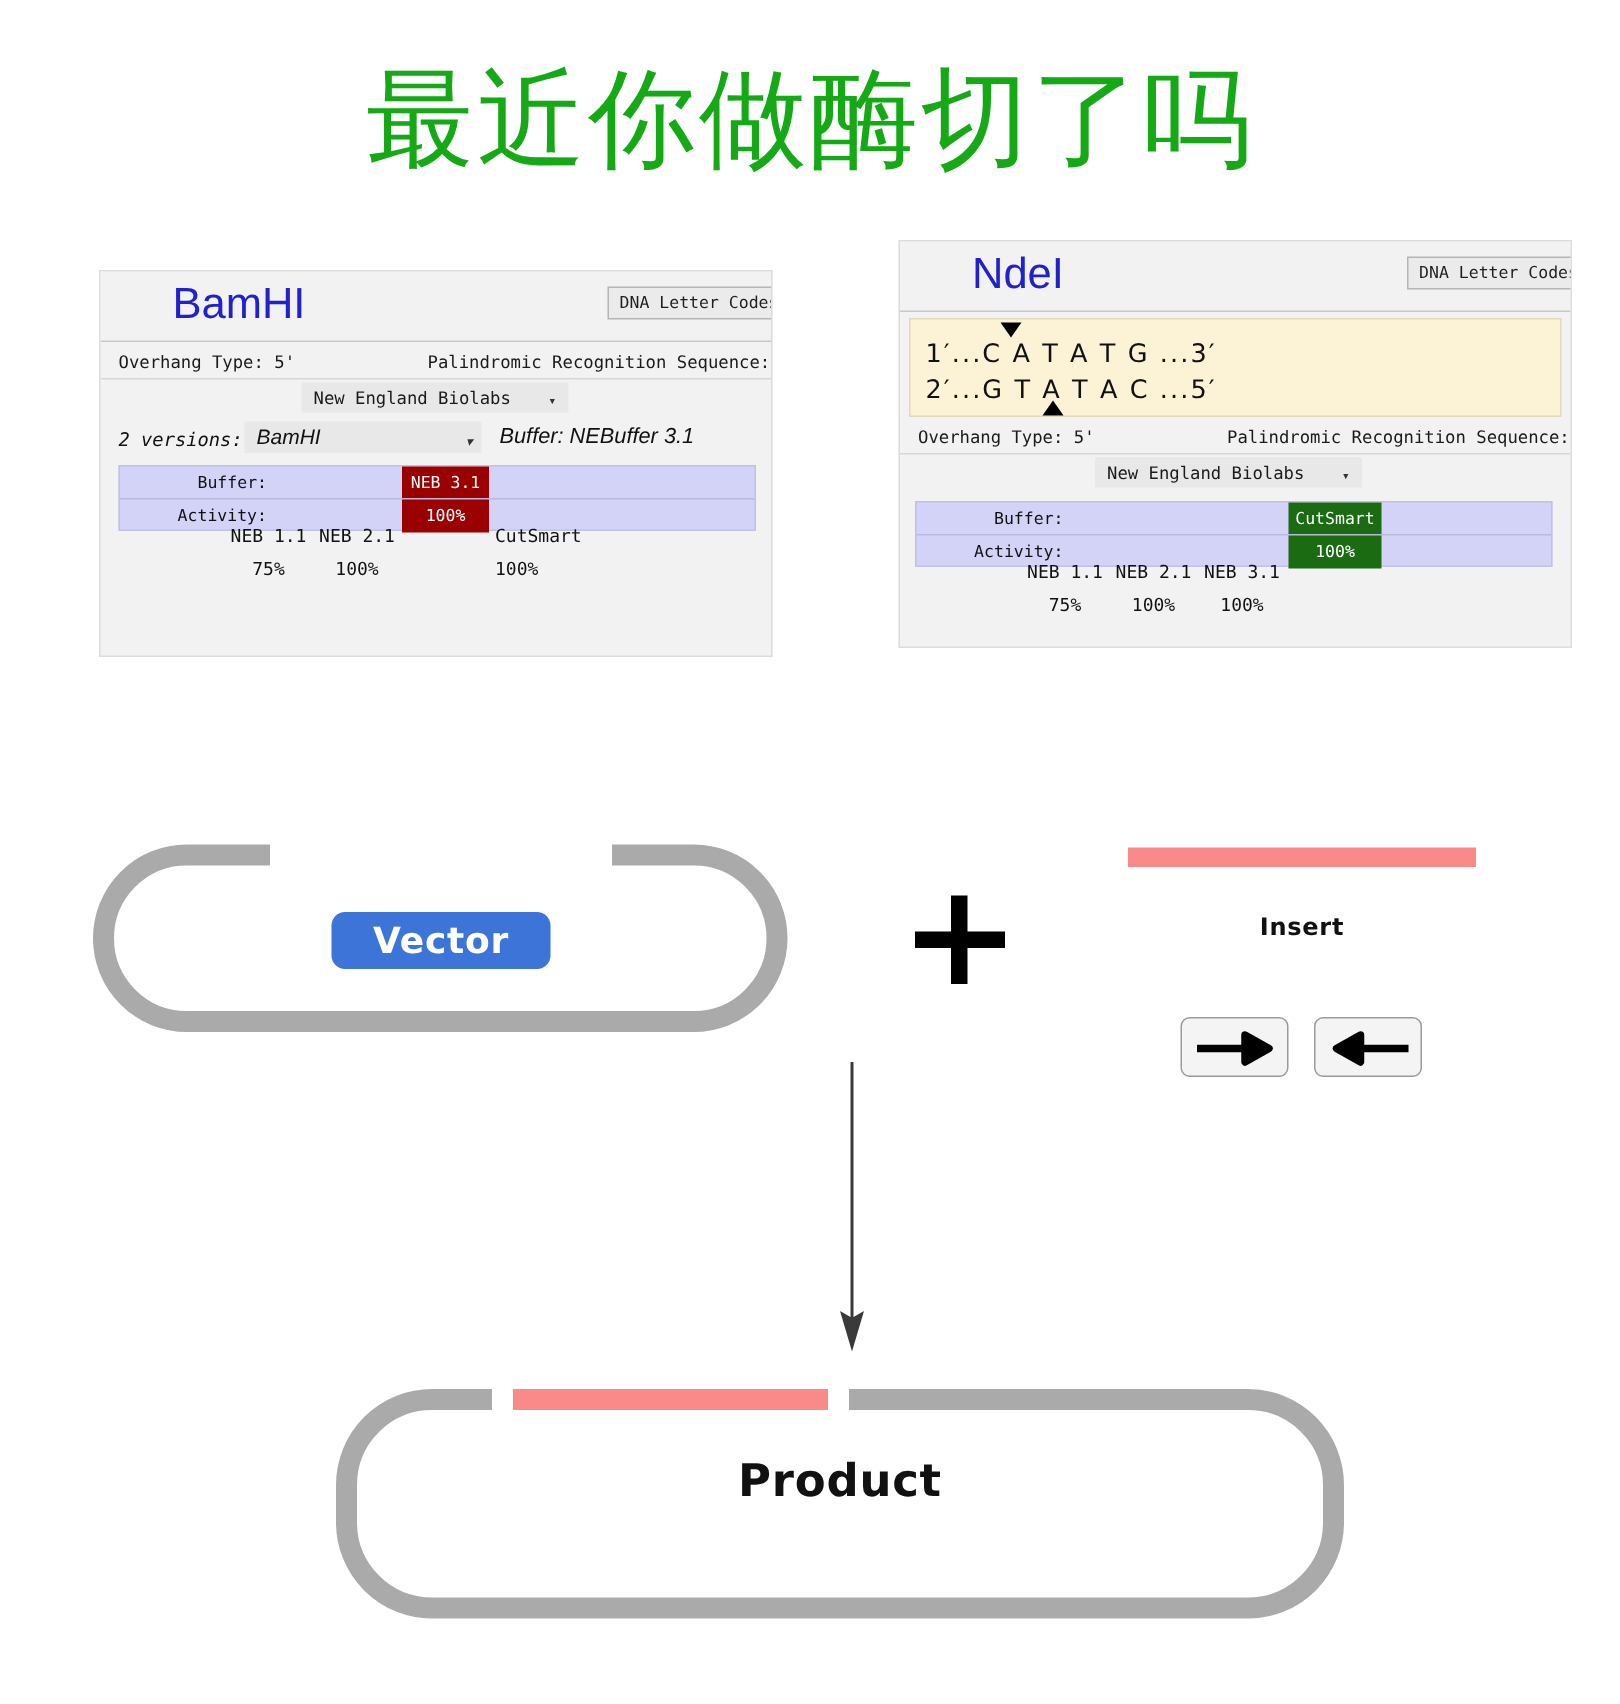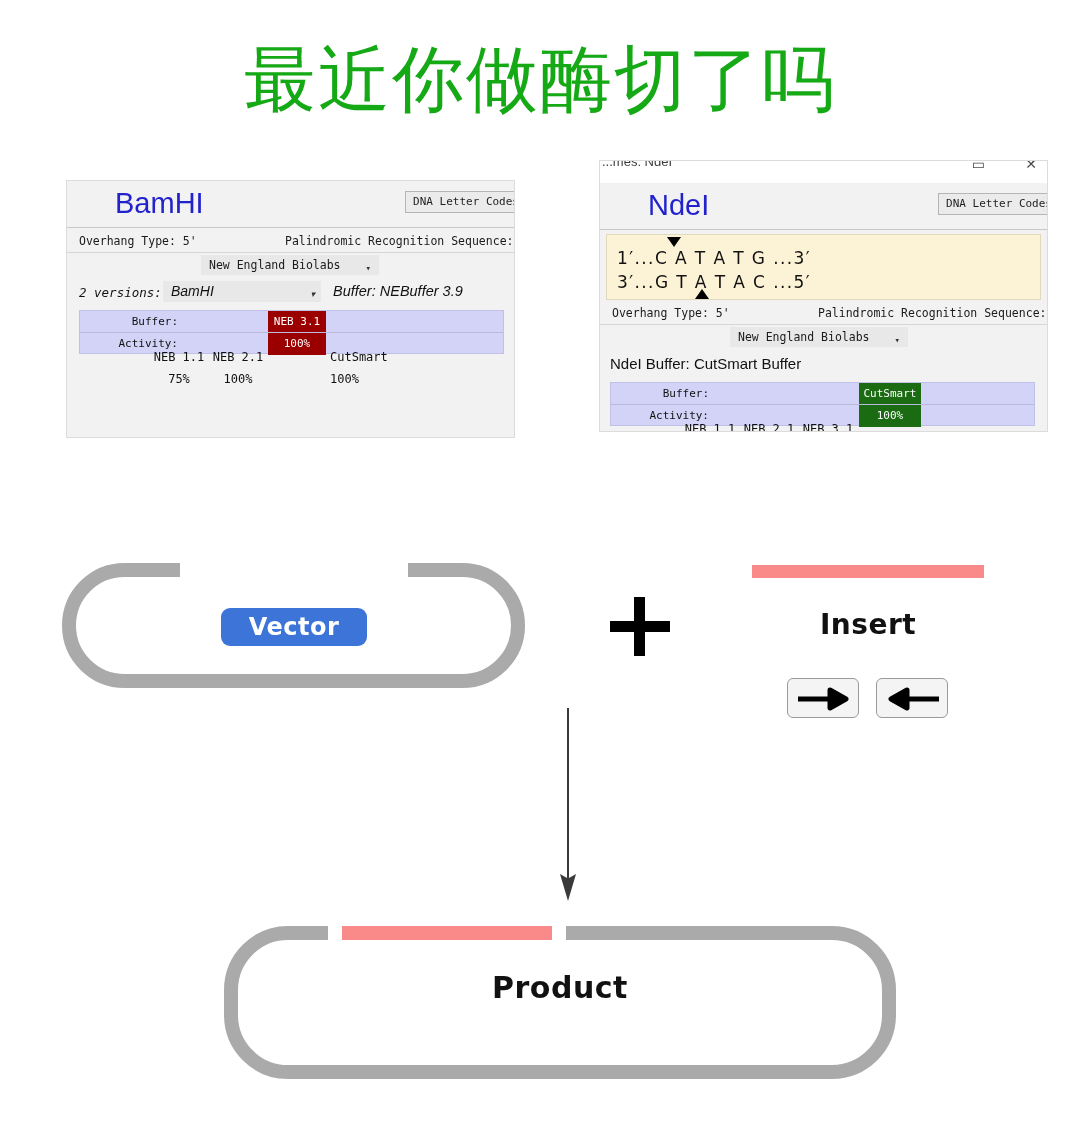--- a/index.html
+++ b/index.html
@@ -358,21 +358,21 @@
     width: 232px;
     height: 13px;
     background: #fa8a8a;
   }
   #insert-label {
     position: absolute;
     left: 0; top: 43px;
     width: 232px;
     text-align: center;
     font-family: "DejaVu Sans", sans-serif;
-    font-size: 28px;
+    font-size: 16px;
     font-weight: bold;
     color: #111111;
     letter-spacing: 0.5px;
   }
 
   .arrow-btn {
     position: absolute;
     top: 678px;
     width: 72px;
     height: 40px;
@@ -460,21 +460,21 @@
       <span class="caret">▾</span>
     </div>
   </div>
 
   <div class="version-row">
     <span class="vlabel">2 versions:</span>
     <div class="enzyme-select">
       <span>BamHI</span>
       <span class="caret">▾</span>
     </div>
-    <span class="buffer-label">Buffer: NEBuffer 3.9</span>
+    <span class="buffer-label">Buffer: NEBuffer 3.1</span>
   </div>
 
   <div class="buffer-table" style="width:425px;">
     <div class="bt-hl" style="left:188px; width:58px; background:#9B0000;">
       <span class="lbl">NEB 3.1</span>
       <span class="val">100%</span>
     </div>
     <div class="bt-row r1">
       <span class="bt-rowlabel">Buffer:</span>
       <span class="bt-cell" style="left:70px; width:58px;">NEB 1.1</span>
@@ -485,53 +485,45 @@
       <span class="bt-rowlabel">Activity:</span>
       <span class="bt-cell" style="left:70px; width:58px;">75%</span>
       <span class="bt-cell" style="left:129px; width:58px;">100%</span>
       <span class="bt-cell" style="left:250px; width:70px; text-align:left;">100%</span>
     </div>
   </div>
 </div>
 
 <div class="enzyme-panel" id="panel-ndei">
 
-  <div class="win-titlebar">
-    <span class="win-title-text">...mes: NdeI</span>
-    <span class="win-ctrl maximize">▭</span>
-    <span class="win-ctrl close">✕</span>
-  </div>
 
   <div class="panel-header">
     <div class="enzyme-name">NdeI</div>
     <div class="dna-codes-btn">DNA Letter Codes</div>
   </div>
 
   <div class="seq-box">
     <div class="cut-marker down" style="left:60px; top:2px;"></div>
     <div class="seq-line top">1′...C A T A T G ...3′</div>
-    <div class="seq-line bottom">3′...G T A T A C ...5′</div>
+    <div class="seq-line bottom">2′...G T A T A C ...5′</div>
     <div class="cut-marker up" style="left:88px; top:54px;"></div>
   </div>
 
   <div class="panel-info">
     <span class="left">Overhang Type: 5'</span>
     <span class="right">Palindromic Recognition Sequence: 6 bp</span>
   </div>
 
   <div class="vendor-row">
     <div class="vendor-select" style="left:130px;">
       <span>New England Biolabs</span>
       <span class="caret">▾</span>
     </div>
   </div>
 
-  <div class="buffer-label-wide">
-    <span>NdeI Buffer: CutSmart Buffer</span>
-  </div>
 
   <div class="buffer-table" style="width:425px; margin-left:10px;">
     <div class="bt-hl" style="left:248px; width:62px; background:#1A6B12;">
       <span class="lbl">CutSmart</span>
       <span class="val">100%</span>
     </div>
     <div class="bt-row r1">
       <span class="bt-rowlabel">Buffer:</span>
       <span class="bt-cell" style="left:70px; width:58px;">NEB 1.1</span>
       <span class="bt-cell" style="left:129px; width:58px;">NEB 2.1</span>

